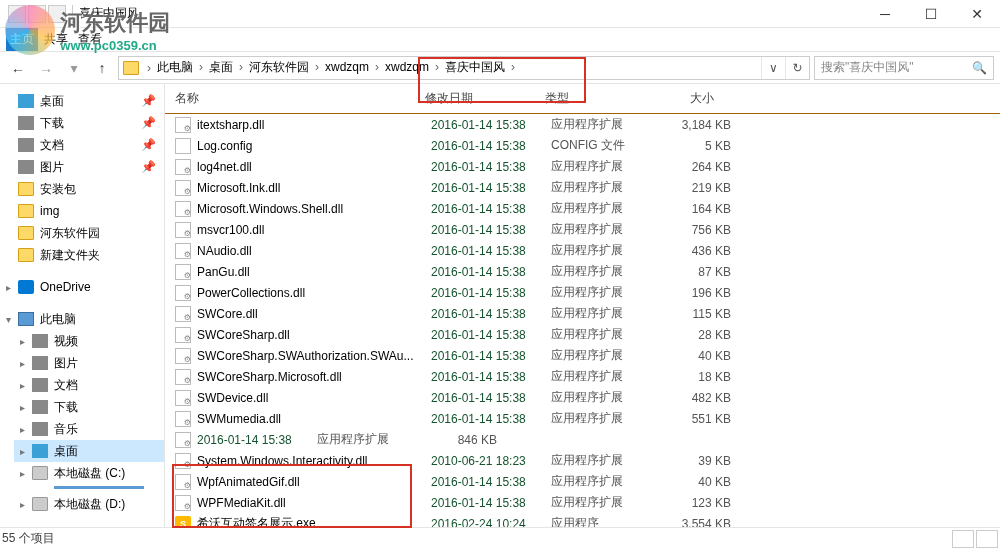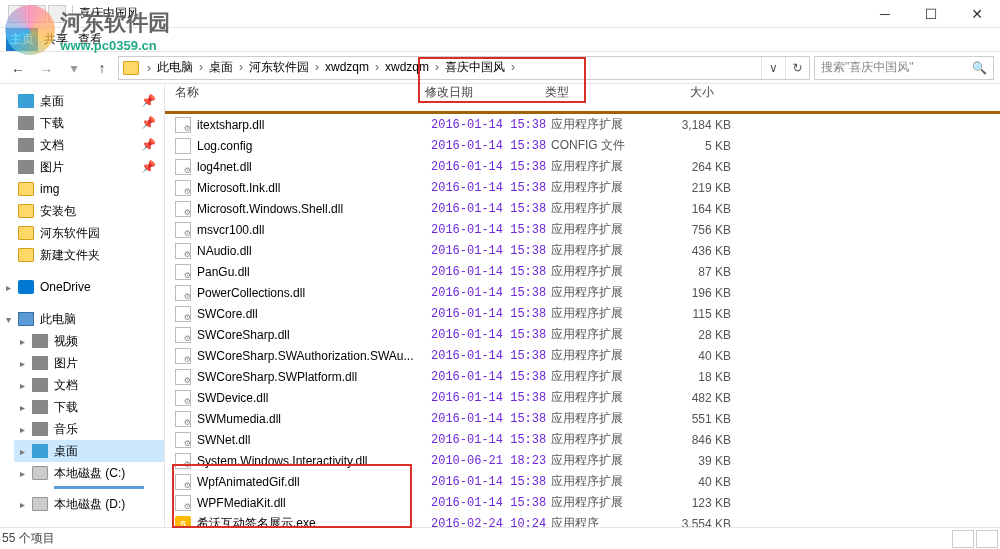--- a/index.html
+++ b/index.html
@@ -45,36 +45,36 @@
 .onedrive-ico { background: #0078d4; border-radius: 2px; }
 .thispc-ico { background: #5a9bd5; border: 1px solid #3b6fa0; }
 .drive-ico { background: #ccc; border: 1px solid #999; border-radius: 1px; }
 .desktop-ico { background: #3aa0d6; }
 .generic-ico { background: #888; }
 .tree-group { margin-bottom: 10px; }
 .tree-sub { padding-left: 14px; }
 .drive-progress { height: 3px; background: #5a9bd5; margin: 2px 10px 4px 40px; width: 90px; }
 
 .main { flex: 1; overflow-y: auto; position: relative; }
-.columns { display: flex; height: 30px; border-bottom: 3px solid #a16207; font-size: 12px; color: #444; position: relative; }
+.columns { display: flex; height: 30px; border-bottom: 1px solid #a16207; align-items: center; font-size: 12px; color: #444; position: relative; }
 .col { padding-left: 10px; border-right: 1px solid transparent; }
 .col-name { width: 250px; }
 .col-date { width: 120px; }
 .col-type { width: 110px; }
 .col-size { width: 90px; text-align: right; padding-right: 20px; }
 
 .filelist { }
 .filerow { display: flex; align-items: center; height: 21px; font-size: 12px; padding-left: 10px; position: relative; }
 .file-icon { width: 16px; height: 16px; margin-right: 6px; flex-shrink: 0; display: flex; align-items: center; justify-content: center; }
 .dll-icon { background: #fff; border: 1px solid #bbb; position: relative; }
 .dll-icon::after { content: "⚙"; font-size: 8px; color: #888; position: absolute; bottom: -1px; right: -1px; }
 .config-icon { background: #fff; border: 1px solid #bbb; }
 .exe-icon { background: #ffb900; border-radius: 2px; color: #fff; font-size: 9px; font-weight: bold; }
 .cell-name { width: 234px; overflow: hidden; white-space: nowrap; text-overflow: ellipsis; }
-.cell-date { width: 120px; color: #6d28d9; font-family: Liberation Mono, monospace; }
+.cell-date { width: 120px; color: #14532d; }
 .cell-type { width: 110px; color: #555; }
 .cell-size { width: 90px; text-align: right; padding-right: 20px; color: #555; }
 
 .redbox1 { position: absolute; border: 2px solid #d93025; pointer-events: none; left: 418px; top: 57px; width: 168px; height: 46px; z-index: 500; }
 .redbox2 { position: absolute; border: 2px solid #d93025; pointer-events: none; left: 172px; top: 464px; width: 240px; height: 64px; z-index: 500; }
 
 .statusbar { height: 22px; border-top: 1px solid #e5e5e5; display: flex; align-items: center; padding: 0 2px; font-size: 12px; color: #444; }
 .status-right { margin-left: auto; display: flex; gap: 2px; }
 .view-btn { width: 22px; height: 18px; border: 1px solid #ccc; }
 
@@ -153,25 +153,25 @@
           <span>文档</span>
           <span style="margin-left:auto;margin-right:8px;color:#888">📌</span>
         </div>
         <div class="tree-item">
           <span class="ticon-s generic-ico"></span>
           <span>图片</span>
           <span style="margin-left:auto;margin-right:8px;color:#888">📌</span>
         </div>
         <div class="tree-item">
           <span class="ticon-s folder-ico"></span>
+          <span>安装包</span>
+        </div>
+        <div class="tree-item">
+          <span class="ticon-s folder-ico"></span>
           <span>img</span>
-        </div>
-        <div class="tree-item">
-          <span class="ticon-s folder-ico"></span>
-          <span>安装包</span>
         </div>
         <div class="tree-item">
           <span class="ticon-s folder-ico"></span>
           <span>河东软件园</span>
         </div>
         <div class="tree-item">
           <span class="ticon-s folder-ico"></span>
           <span>新建文件夹</span>
         </div>
       </div>
@@ -321,42 +321,41 @@
         </div>
         <div class="filerow">
     <span class="file-icon dll-icon"></span>
     <span class="cell-name">SWCoreSharp.SWAuthorization.SWAu...</span>
     <span class="cell-date">2016-01-14 15:38</span>
     <span class="cell-type">应用程序扩展</span>
     <span class="cell-size">40 KB</span>
         </div>
         <div class="filerow">
     <span class="file-icon dll-icon"></span>
-    <span class="cell-name">SWCoreSharp.SWPlatform.dll</span>
+    <span class="cell-name">SWCoreSharp.Microsoft.dll</span>
     <span class="cell-date">2016-01-14 15:38</span>
     <span class="cell-type">应用程序扩展</span>
     <span class="cell-size">18 KB</span>
         </div>
         <div class="filerow">
     <span class="file-icon dll-icon"></span>
     <span class="cell-name">SWDevice.dll</span>
     <span class="cell-date">2016-01-14 15:38</span>
     <span class="cell-type">应用程序扩展</span>
     <span class="cell-size">482 KB</span>
         </div>
         <div class="filerow">
     <span class="file-icon dll-icon"></span>
     <span class="cell-name">SWMumedia.dll</span>
     <span class="cell-date">2016-01-14 15:38</span>
     <span class="cell-type">应用程序扩展</span>
     <span class="cell-size">551 KB</span>
         </div>
         <div class="filerow">
     <span class="file-icon dll-icon"></span>
-    <span class="cell-name">SWNet.dll</span>
     <span class="cell-date">2016-01-14 15:38</span>
     <span class="cell-type">应用程序扩展</span>
     <span class="cell-size">846 KB</span>
         </div>
         <div class="filerow">
     <span class="file-icon dll-icon"></span>
     <span class="cell-name">System.Windows.Interactivity.dll</span>
     <span class="cell-date">2010-06-21 18:23</span>
     <span class="cell-type">应用程序扩展</span>
     <span class="cell-size">39 KB</span>

